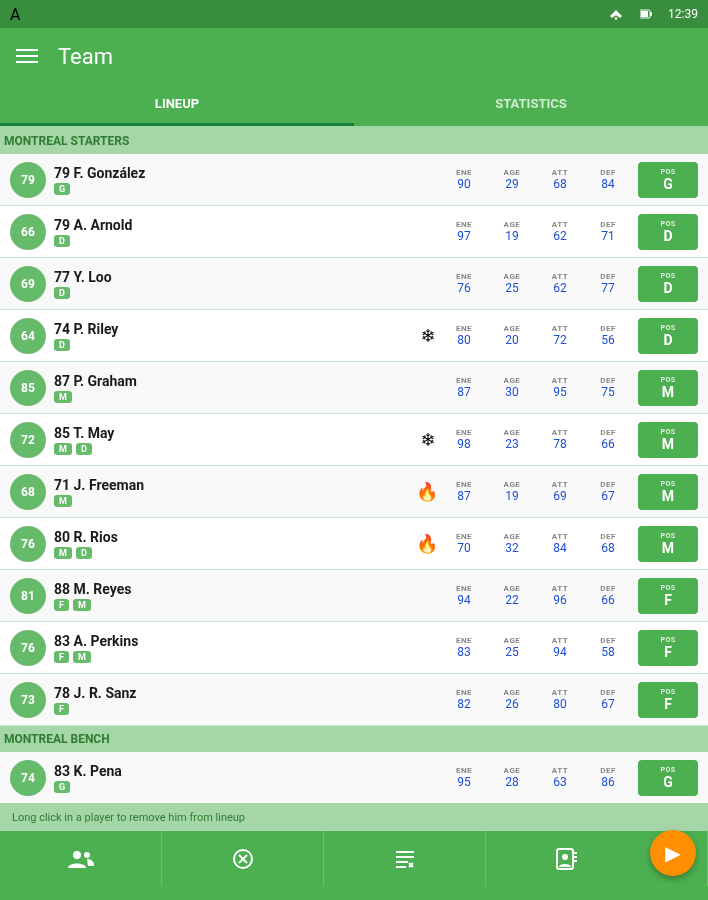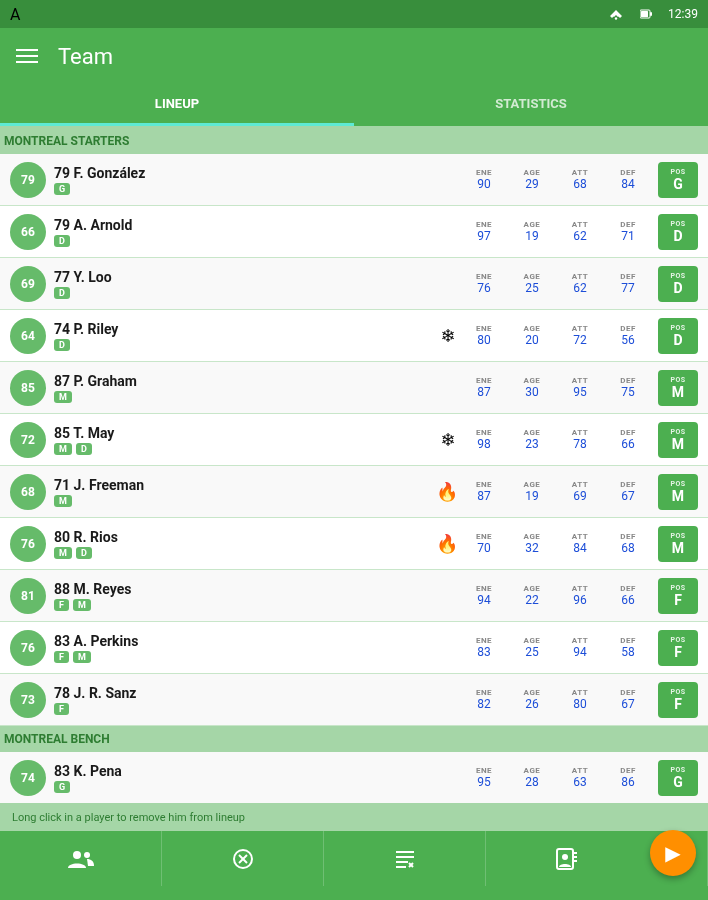--- a/index.html
+++ b/index.html
@@ -51,21 +51,21 @@
     .tab {
       flex: 1;
       text-align: center;
       padding: 12px 0;
       font-size: 13px;
       font-weight: bold;
       cursor: pointer;
       color: white;
     }
     .tab.active {
-      border-bottom: 3px solid #5eead4;
+      border-bottom: 3px solid #15803d;
     }
     .tab.inactive {
       color: rgba(255,255,255,0.75);
     }
 
     
     .content {
       background: #c8e6c9;
       height: calc(900px - 28px - 56px - 46px - 55px - 40px);
       overflow-y: auto;
@@ -158,21 +158,21 @@
       font-weight: normal;
       color: #1d4ed8;
       line-height: 1.2;
     }
 
     .pos-badge {
       background: #4caf50;
       color: white;
       font-size: 14px;
       font-weight: bold;
-      width: 40px;
+      width: 60px;
       height: 36px;
       display: flex;
       flex-direction: column;
       align-items: center;
       justify-content: center;
       border-radius: 4px;
       margin-left: 6px;
       flex-shrink: 0;
     }
     .pos-badge .pos-label {

